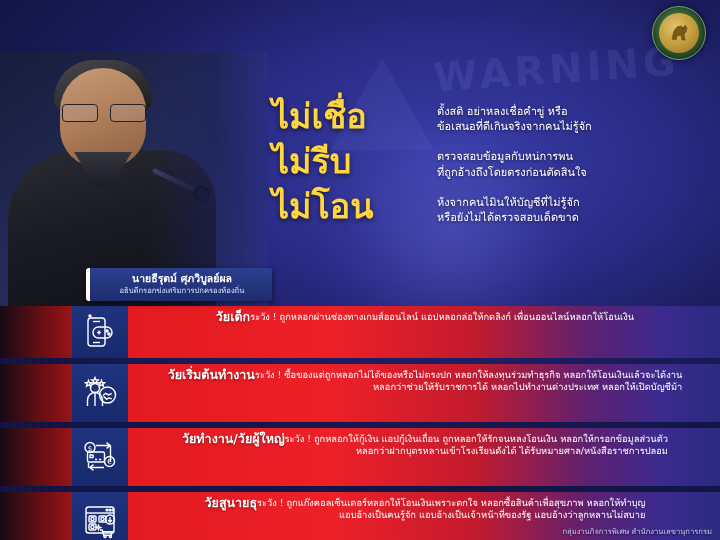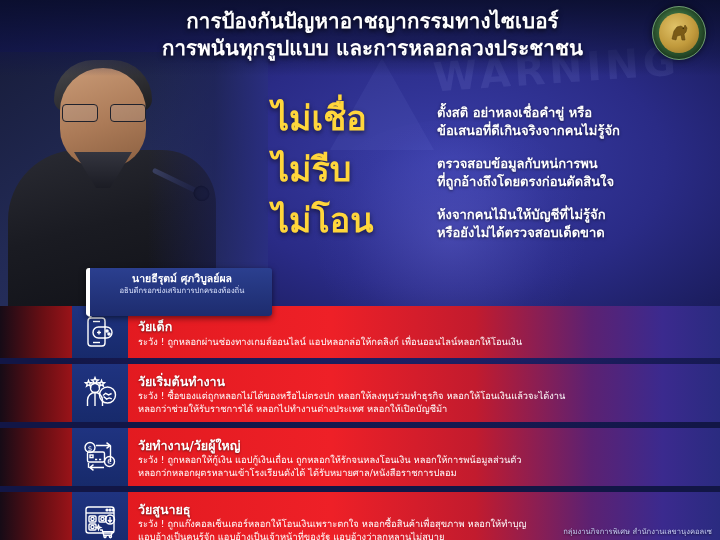--- a/index.html
+++ b/index.html
@@ -129,21 +129,21 @@
     position:absolute; inset:0;
     background:linear-gradient(90deg, rgba(10,13,36,0) 55%, rgba(30,34,95,.55) 80%, rgba(42,46,130,.95) 100%);
   }
 
   
   .nameplate {
     position:absolute; left:86px; top:268px; width:186px;
     background:linear-gradient(180deg,#2b3f8f 0%, #1d2c6e 100%);
     border-left:4px solid #ffffff;
     border-radius:3px;
-    padding:4px 8px 20px 10px;
+    padding:4px 8px 5px 10px;
     text-align:center; z-index:8;
     box-shadow:0 2px 6px rgba(0,0,0,.55);
   }
   .nameplate .nm { color:#fff; font-size:10.5px; font-weight:bold; line-height:1.25; }
   .nameplate .ttl { color:#dfe6ff; font-size:7.6px; line-height:1.3; margin-top:1px; }
 
   
   .slogan-area {
     position:absolute; left:272px; top:95px; width:448px; height:190px; z-index:5;
   }
@@ -151,21 +151,21 @@
   .slogan-row:nth-child(1) { margin-top:2px; }
   .slogan-row:nth-child(2) { margin-top:6px; }
   .slogan-row:nth-child(3) { margin-top:6px; }
   .slogan-key {
     width:165px; flex:0 0 165px;
     color:#ffd63b; font-size:34px; font-weight:bold; line-height:1.0;
     letter-spacing:0px;
     text-shadow:0 2px 5px rgba(0,0,0,.55);
   }
   .slogan-desc {
-    flex:1; color:#ffffff; font-size:13px; font-weight:bold;
+    flex:1; color:#ffffff; font-size:11px; font-weight:normal;
     line-height:1.38; padding-top:7px;
     text-shadow:0 1px 3px rgba(0,0,0,.55);
   }
   .slogan-desc div { white-space:nowrap; }
 
   
   .rows {
     position:absolute; left:0; top:306px; width:720px; height:228px; z-index:6;
   }
   .age-row {
@@ -184,21 +184,21 @@
     position:relative; z-index:2;
     margin-left:72px;
     width:56px; flex:0 0 56px;
     background:linear-gradient(180deg,#1f3380 0%, #172a6b 100%);
     display:flex; align-items:center; justify-content:center;
   }
   .row-icon svg { width:36px; height:36px; stroke:#ffffff; fill:none; stroke-width:1.4; }
   .row-text {
     position:relative; z-index:2;
     flex:1; padding:4px 8px 0 10px;
-    display:flex; flex-direction:column; justify-content:center;
+    display:flex; flex-direction:row; justify-content:center;text-align:right;
   }
   .row-title {
     color:#ffffff; font-size:12.5px; font-weight:bold; line-height:1.18;
     text-shadow:0 1px 2px rgba(0,0,0,.5);
   }
   .row-body { color:#ffffff; font-size:9.3px; line-height:1.34; margin-top:1px; }
   .row-body div { white-space:nowrap; }
 
   
   .footer {
@@ -226,26 +226,20 @@
     <div class="p-body"></div>
     <div class="p-hair"></div>
     <div class="p-head"></div>
     <div class="p-glasses"></div>
     <div class="p-collar"></div>
     <div class="p-mic"></div>
     <div class="p-hand"></div>
     <div class="portrait-fade"></div>
   </div>
 
-  <div class="header">
-    <h1>
-      <span>การป้องกันปัญหาอาชญากรรมทางไซเบอร์</span><br>
-      <span>การพนันทุกรูปแบบ และการหลอกลวงประชาชน</span>
-    </h1>
-  </div>
 
   <div class="emblem">
     <div class="inner">
       <svg viewBox="0 0 32 32">
         <path d="M9 22 L11 14 L14 10 L18 9 L21 11 L22 8 L24 11 L23 15 L21 17 L22 23 L19 23 L18 18 L14 19 L13 23 Z" fill="#7a5a16" stroke="#5e4410" stroke-width="0.6"></path>
         <circle cx="20.3" cy="11.4" r="0.7" fill="#3a2a08"></circle>
       </svg>
     </div>
   </div>
 
@@ -343,22 +337,22 @@
           <rect x="5.5" y="13" width="17" height="10" rx="1.5"></rect>
           <rect x="8" y="16" width="3" height="2.6"></rect>
           <line x1="13" y1="20.5" x2="20" y2="20.5" stroke-dasharray="2.2 1.8"></line>
           <path d="M22 28.5 H8 M11.5 25.6 L7.8 28.5 L11.5 31.4"></path>
           <path d="M6.5 24 V28.8"></path>
         </svg>
       </div>
       <div class="row-text">
         <div class="row-title">วัยทำงาน/วัยผู้ใหญ่</div>
         <div class="row-body">
-          <div>ระวัง ! ถูกหลอกให้กู้เงิน แอปกู้เงินเถื่อน ถูกหลอกให้รักจนหลงโอนเงิน หลอกให้การพน้อมูลส่วนตัว</div>
-          <div>หลอกว่กหลอกผุตรหลานเข้าโรงเรียนดังได้ ได้รับหมายศาล/หนังสือราชการปลอม</div>
+          <div>ระวัง ! ถูกหลอกให้กู้เงิน แอปกู้เงินเถื่อน ถูกหลอกให้รักจนหลงโอนเงิน หลอกให้กรอกข้อมูลส่วนตัว</div>
+          <div>หลอกว่าฝากบุตรหลานเข้าโรงเรียนดังได้ ได้รับหมายศาล/หนังสือราชการปลอม</div>
         </div>
       </div>
     </div>
 
     <div class="age-row tall">
       <div class="row-bar"></div>
       <div class="row-icon">
         <svg viewBox="0 0 36 36">
           <rect x="4" y="4" width="28" height="26" rx="2.5"></rect>
           <line x1="4" y1="10" x2="32" y2="10"></line>
@@ -384,15 +378,15 @@
         <div class="row-body">
           <div>ระวัง ! ถูกแก๊งคอลเซ็นเตอร์หลอกให้โอนเงินเพราะตกใจ หลอกซื้อสินค้าเพื่อสุขภาพ หลอกให้ทำบุญ</div>
           <div>แอบอ้างเป็นคนรู้จัก แอบอ้างเป็นเจ้าหน้าที่ของรัฐ แอบอ้างว่าลูกหลานไม่สบาย</div>
         </div>
       </div>
     </div>
 
   </div>
 
   <div class="bottom-fill"></div>
-  <div class="footer">กลุ่มงานกิจการพิเศษ สำนักงานเลขานุงคอลเซ</div>
+  <div class="footer">กลุ่มงานกิจการพิเศษ สำนักงานเลขานุการกรม</div>
 
 </div>
 
 </body></html>

